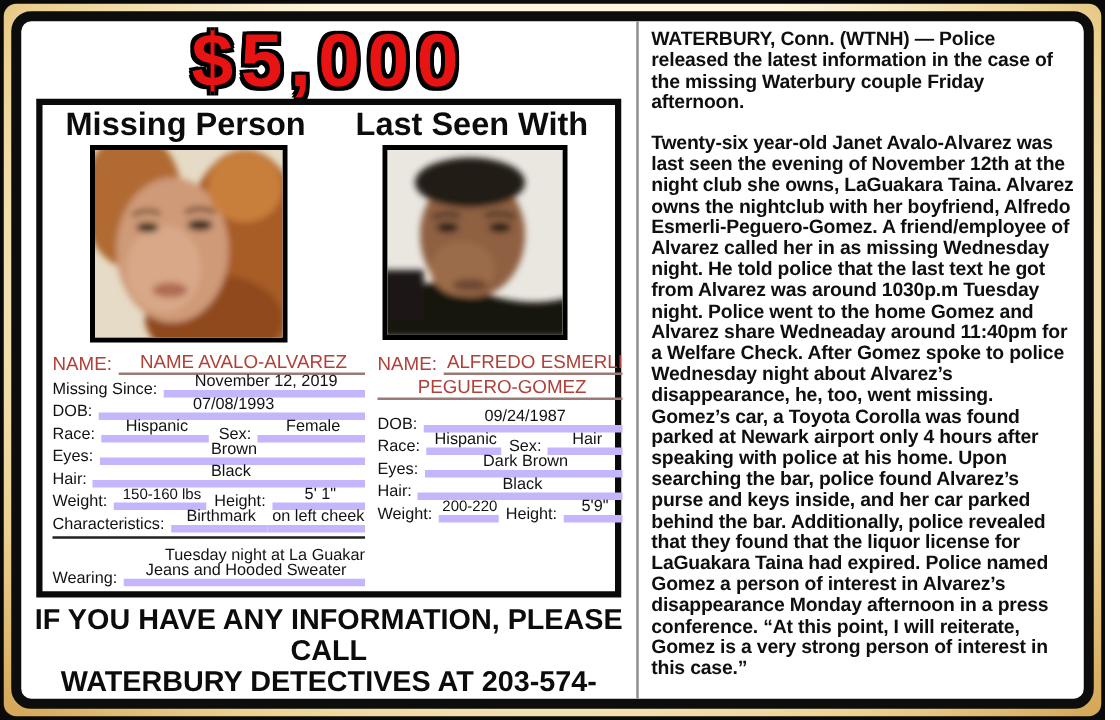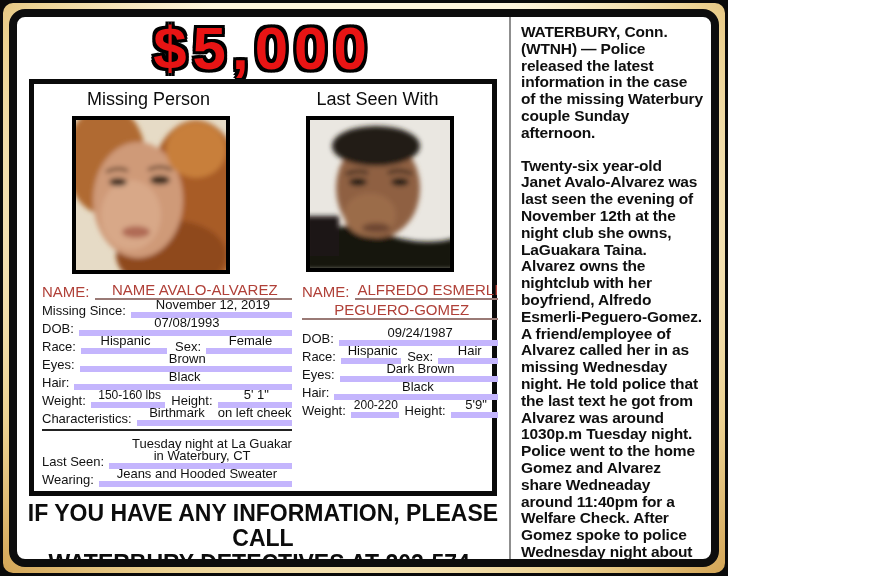--- a/index.html
+++ b/index.html
@@ -1,32 +1,32 @@
 <!DOCTYPE html>
 <html><head>
 <meta charset="utf-8">
 <style>
   html,body{margin:0;padding:0;}
   body{width:896px;height:576px;font-family:"Liberation Sans",sans-serif;}
-  .canvas{width:728px;height:576px;box-sizing:border-box;background:#0a0a0a;padding:3px;}
+  .canvas{width:884px;height:576px;box-sizing:border-box;background:#0a0a0a;padding:3px;}
   .mat{width:100%;height:100%;box-sizing:border-box;border-radius:10px;
        background:radial-gradient(ellipse at 50% 40%, #fdf5dc 55%, #ecd292 80%, #d3a556 100%);
        padding:6px;}
   .frame{width:100%;height:100%;box-sizing:border-box;border:8px solid #0d0d0d;border-radius:16px;
          background:#ffffff;display:flex;overflow:hidden;}
 
   
   .poster{width:492px;flex:none;box-sizing:border-box;display:flex;flex-direction:column;padding:0 6px 2px 6px;}
   .reward{height:62px;line-height:64px;text-align:center;font-size:60px;font-weight:800;letter-spacing:6px;
           color:#e81414;
           text-shadow:-3px -3px 0 #000,3px -3px 0 #000,-3px 3px 0 #000,3px 3px 0 #000,
                       -3px 0 0 #000,3px 0 0 #000,0 -3px 0 #000,0 3px 0 #000;}
   .inner{border:5px solid #0a0a0a;margin:0 6px;flex:none;}
   .headers{display:flex;}
-  .hdr{flex:1;text-align:center;font-size:18px;font-weight:normal;color:#0c0c0c;padding-top:1px;line-height:29px;}
+  .hdr{flex:1;text-align:center;font-size:26px;font-weight:bold;color:#0c0c0c;padding-top:1px;line-height:29px;}
   .photos{display:flex;justify-content:space-around;align-items:flex-start;padding:2px 0 5px 0;}
   .photo{border:4px solid #000;line-height:0;}
   .photo svg{display:block;}
 
   .details{display:flex;padding:1px 6px 4px 8px;font-size:13px;color:#111;text-align:center;}
   .col-left{width:250px;flex:none;}
   .col-right{flex:1;padding-left:10px;}
   .frow{display:flex;align-items:flex-end;height:18px;}
   .lbl{white-space:pre;margin-right:5px;flex:none;}
   .val{border-bottom:6px solid #c4b5fd;flex:1;white-space:pre;padding-left:3px;overflow:hidden;}
@@ -148,24 +148,20 @@
         <span class="lbl">Characteristics:</span>
         <span class="val">Birthmark</span>
         <span class="val">on left cheek</span>
        </div>
        <div class="sep"></div>
        <div class="frow">
         <span class="lbl" style="width:82px"> </span>
         <span class="val nl">Tuesday night at La Guakara</span>
        </div>
        <div class="frow">
-        <span class="lbl">Last Seen:</span>
-        <span class="val">in Waterbury, CT</span>
-       </div>
-       <div class="frow">
         <span class="lbl">Wearing:</span>
         <span class="val">Jeans and Hooded Sweater</span>
        </div>
       </div>
 
       <div class="col-right">
        <div class="frow namerow">
         <span class="lbl">NAME:</span>
         <span class="val nl">ALFREDO ESMERLI</span>
        </div>
@@ -202,19 +198,19 @@
     </div>
 
     <div class="hotline">
      <div>IF YOU HAVE ANY INFORMATION, PLEASE CALL</div>
      <div>WATERBURY DETECTIVES AT 203-574-6941</div>
 
     </div>
    </div>
 
    <div class="article">
-    <p>WATERBURY, Conn. (WTNH) — Police released the latest information in the case of the missing Waterbury couple Sunday afternoon.</p>
+    <p>WATERBURY, Conn. (WTNH) — Police released the latest information in the case of the missing Waterbury couple Friday afternoon.</p>
     <p>Twenty-six year-old Janet Avalo-Alvarez was last seen the evening of November 12th at the night club she owns, LaGuakara Taina. Alvarez owns the nightclub with her boyfriend, Alfredo Esmerli-Peguero-Gomez. A friend/employee of Alvarez called her in as missing Wednesday night. He told police that the last text he got from Alvarez was around 1030p.m Tuesday night. Police went to the home Gomez and Alvarez share Wedneaday around 11:40pm for a Welfare Check. After Gomez spoke to police Wednesday night about Alvarez’s disappearance, he, too, went missing. Gomez’s car, a Toyota Corolla was found parked at Newark airport only 4 hours after speaking with police at his home. Upon searching the bar, police found Alvarez’s purse and keys inside, and her car parked behind the bar. Additionally, police revealed that they found that the liquor license for LaGuakara Taina had expired. Police named Gomez a person of interest in Alvarez’s disappearance Monday afternoon in a press conference. “At this point, I will reiterate, Gomez is a very strong person of interest in this case.”</p>
    </div>
 
   </div>
  </div>
 </div>
 
 </body></html>

